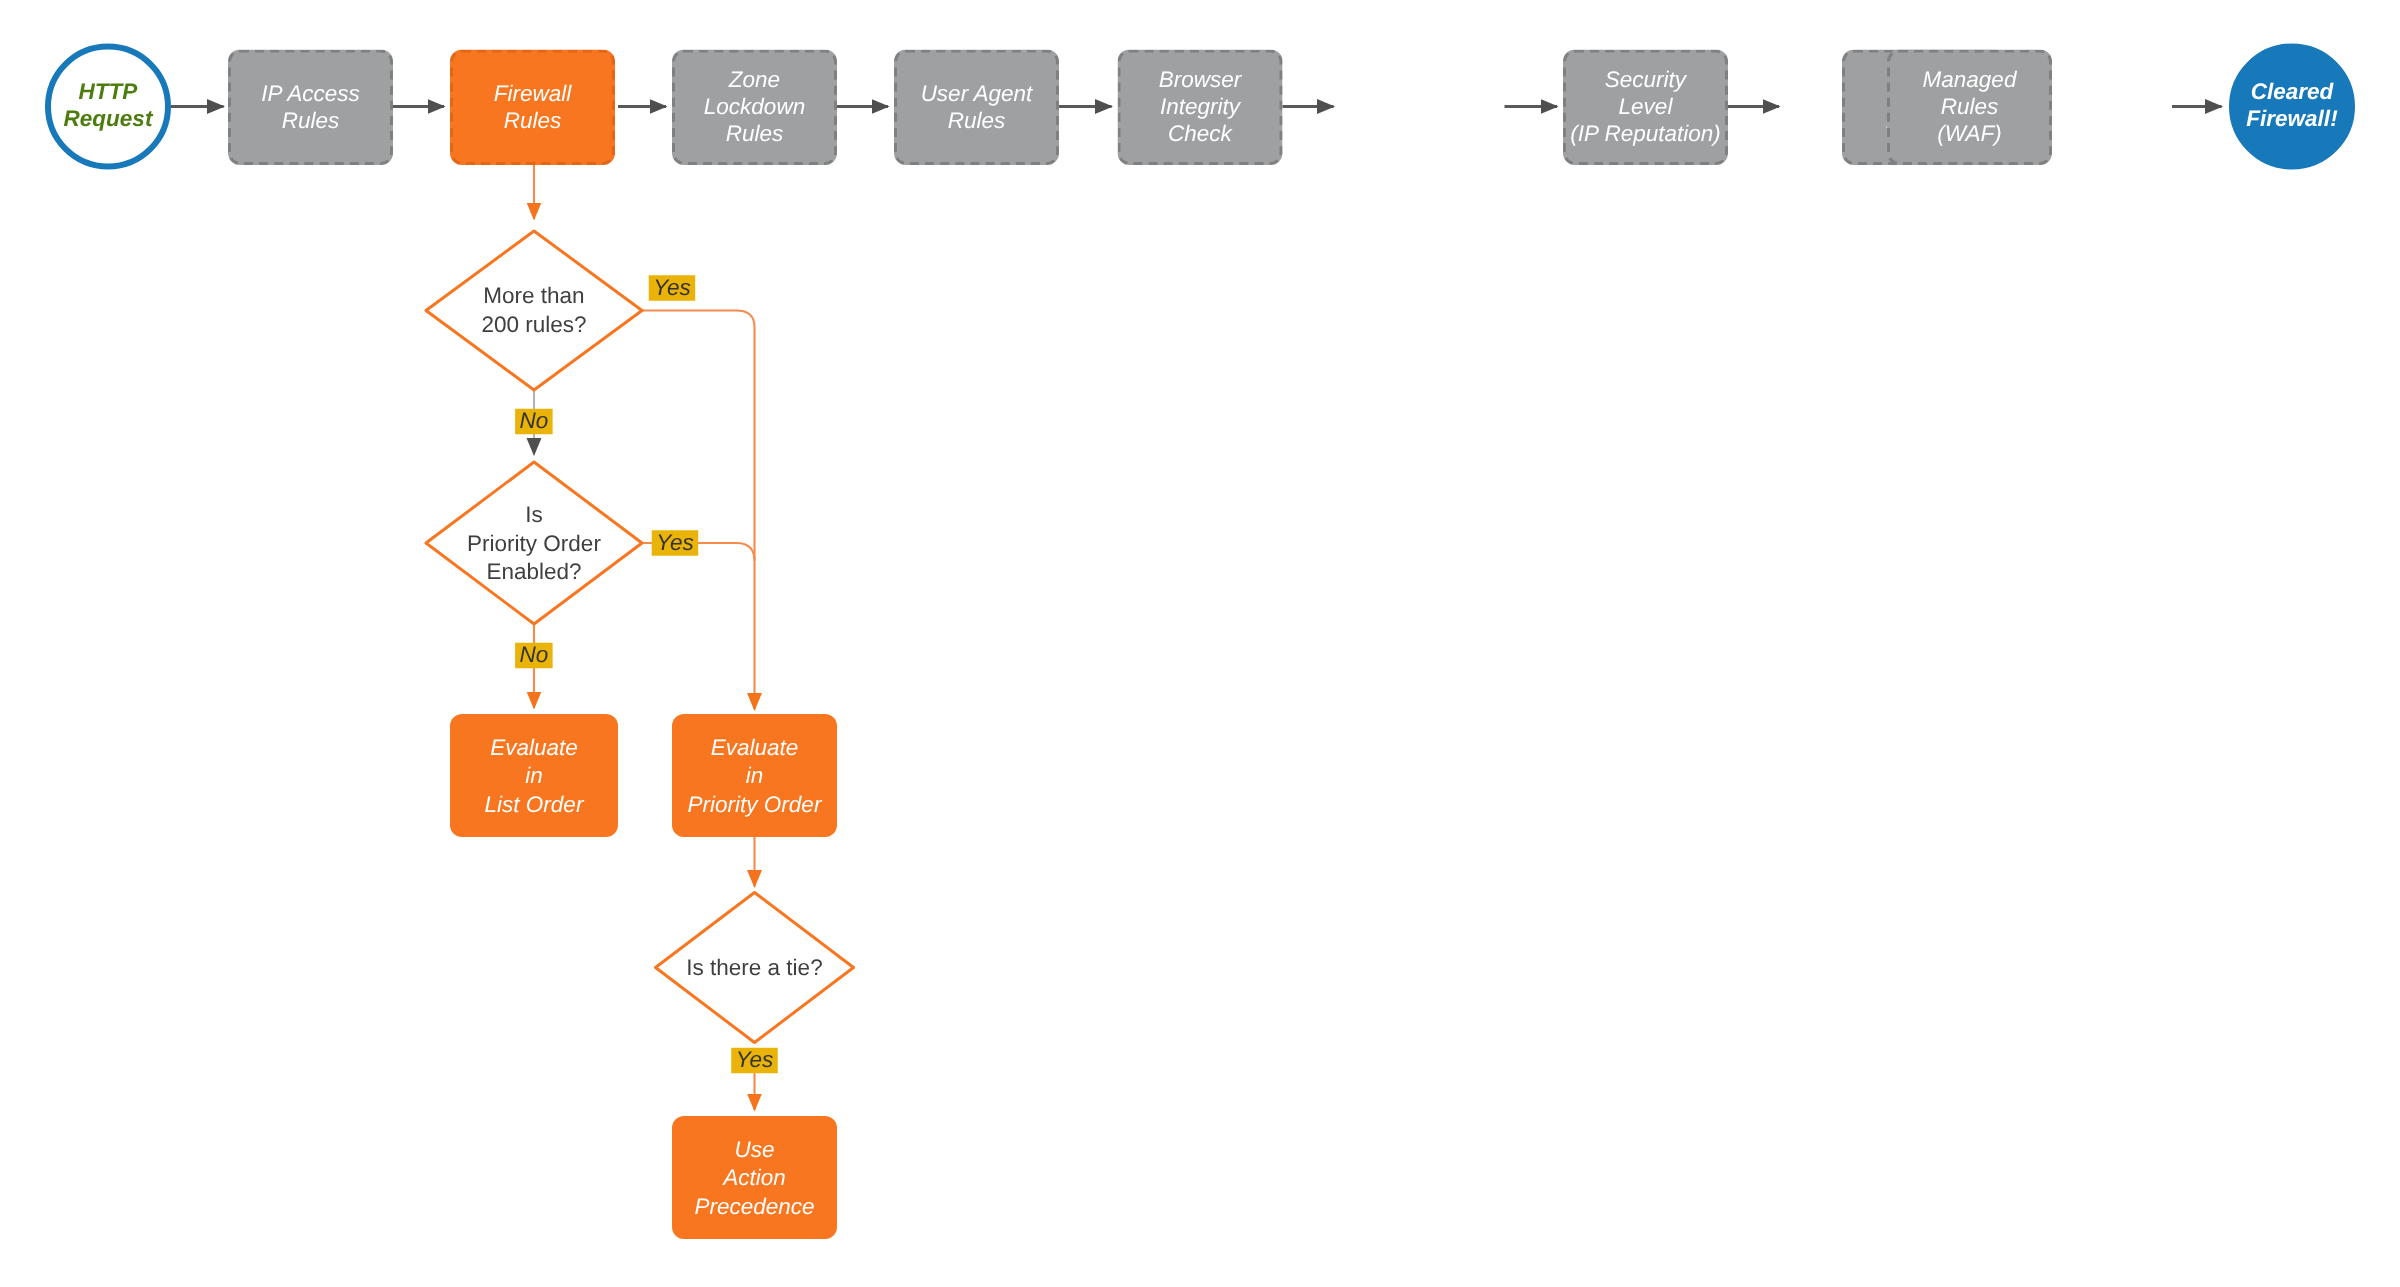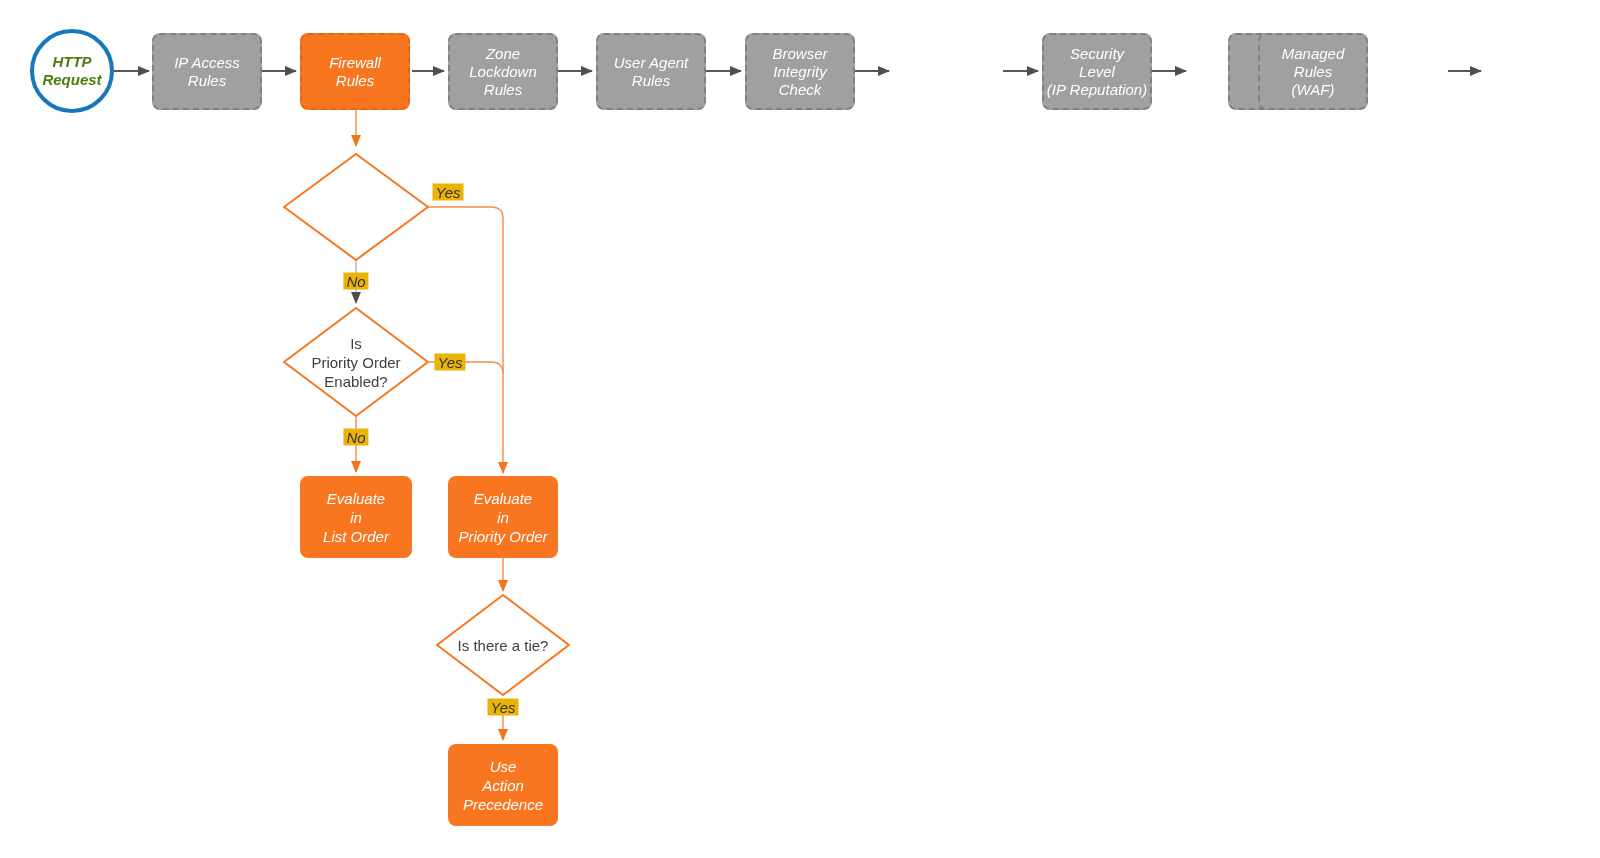--- a/index.html
+++ b/index.html
@@ -73,20 +73,22 @@
     <path class="line-orange" d="M503 558 V591" marker-end="url(#ah-orange)"></path>
     <path class="line-orange" d="M503 712 V740" marker-end="url(#ah-orange)"></path>
 
     <polygon class="diamond" points="356,154 428,207 356,260 284,207"></polygon>
     <polygon class="diamond" points="356,308 428,362 356,416 284,362"></polygon>
     <polygon class="diamond" points="503,595 569,645 503,695 437,645"></polygon>
   </svg>
 
   <div class="node circle start" style="left:30px;">HTTP
 Request</div>
+  <div class="node circle end" style="left:1486px;">Cleared
+Firewall!</div>
 
   <div class="node stage gray" style="left:152px;">IP Access
 Rules</div>
   <div class="node stage orange" style="left:300px;">Firewall
 Rules</div>
   <div class="node stage gray" style="left:448px;">Zone
 Lockdown
 Rules</div>
   <div class="node stage gray" style="left:596px;">User Agent
 Rules</div>
@@ -95,20 +97,22 @@
 Check</div>
   <div class="node stage gray" style="left:1042px;">Security
 Level
 (IP Reputation)</div>
   <div class="node stage gray" style="left:1228px;">Rate
 Limiting</div>
   <div class="node stage gray" style="left:1258px;">Managed
 Rules
 (WAF)</div>
 
+  <div class="node dtext" style="left:284px; top:154px; width:144px; height:106px;">More than
+200 rules?</div>
   <div class="node dtext" style="left:284px; top:308px; width:144px; height:108px;">Is
 Priority Order
 Enabled?</div>
   <div class="node dtext" style="left:437px; top:595px; width:132px; height:100px;">Is there a tie?</div>
 
   <div class="node result" style="left:300px; top:476px; width:112px;">Evaluate
 in
 List Order</div>
   <div class="node result" style="left:448px; top:476px;">Evaluate
 in

